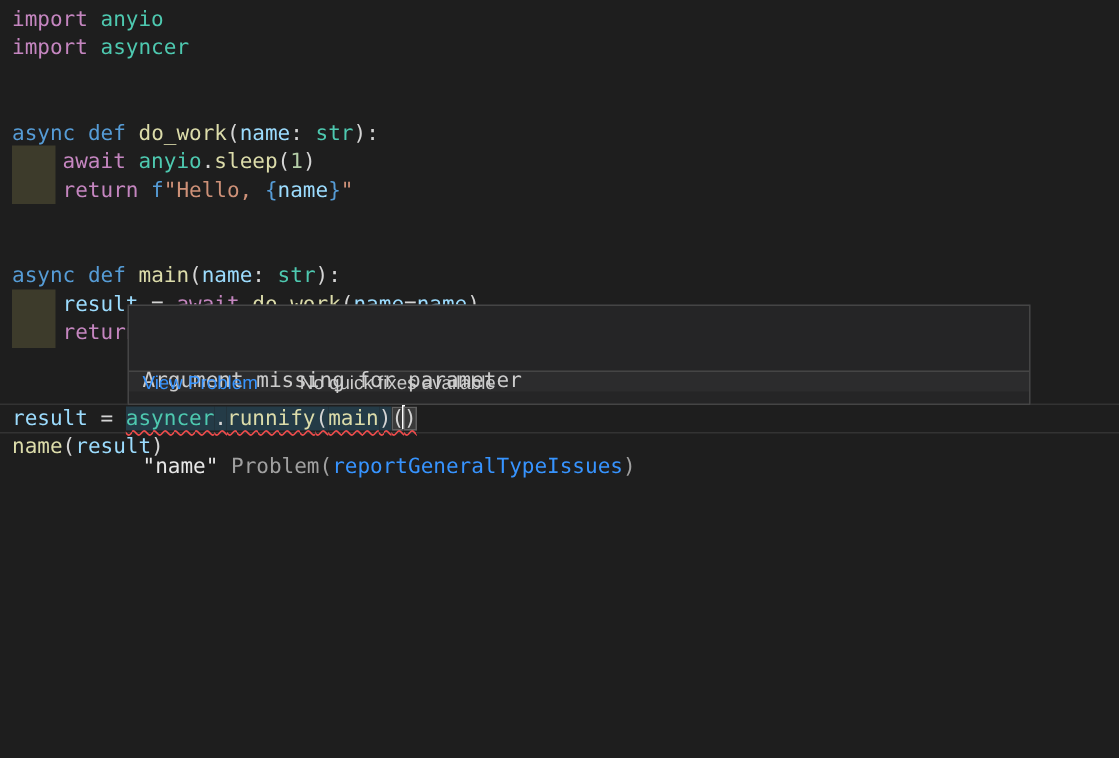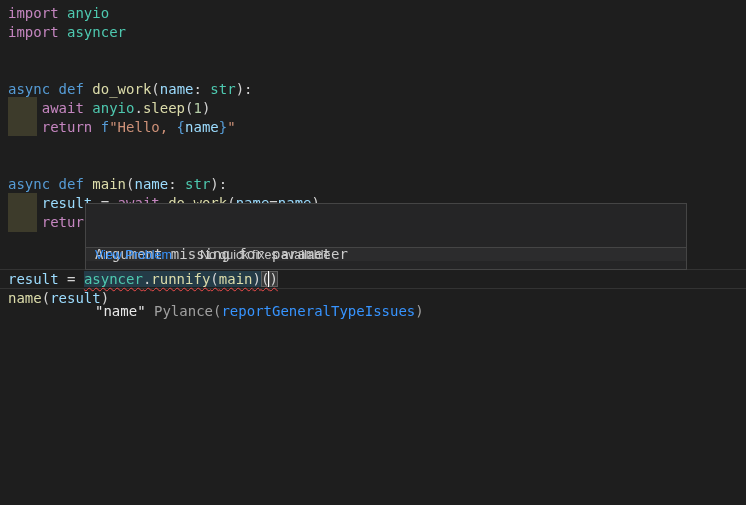--- a/index.html
+++ b/index.html
@@ -101,21 +101,21 @@
       <div class="line"><span class="tk-pn">    </span><span class="tk-kw">return</span><span class="tk-pn"> </span><span class="tk-vr">result</span></div>
       <div class="line"></div>
       <div class="line"></div>
       <div class="line"><span class="tk-vr">result</span><span class="tk-pn"> = </span><span class="tk-ty tk-hl tk-sq">asyncer</span><span class="tk-pn tk-hl tk-sq">.</span><span class="tk-fn tk-hl tk-sq">runnify</span><span class="tk-pn tk-hl tk-sq">(</span><span class="tk-fn tk-hl tk-sq">main</span><span class="tk-pn tk-hl tk-sq">)</span><span class="tk-pn tk-bx tk-sq">(</span><span class="tk-cur"></span><span class="tk-pn tk-bx tk-sq">)</span></div>
       <div class="line"><span class="tk-fn">name</span><span class="tk-pn">(</span><span class="tk-vr">result</span><span class="tk-pn">)</span></div>
     </div>
 
   <div class="hover">
     <div class="hover-body">
       <div>Argument missing for parameter</div>
-      <div><span class="code-chip">"name"</span><span class="dim"> Pylance(</span><span class="rule-link">reportGeneralTypeIssues</span><span class="dim">)</span></div>
+      <div><span class="code-chip">"name"</span><span class="dim"> Problem(</span><span class="rule-link">reportGeneralTypeIssues</span><span class="dim">)</span></div>
     </div>
     <div class="hover-status">
       <span class="view-problem">View Problem</span>
       <span class="no-fixes">No quick fixes available</span>
     </div>
   </div>
 
 </div>
 
 </body></html>

